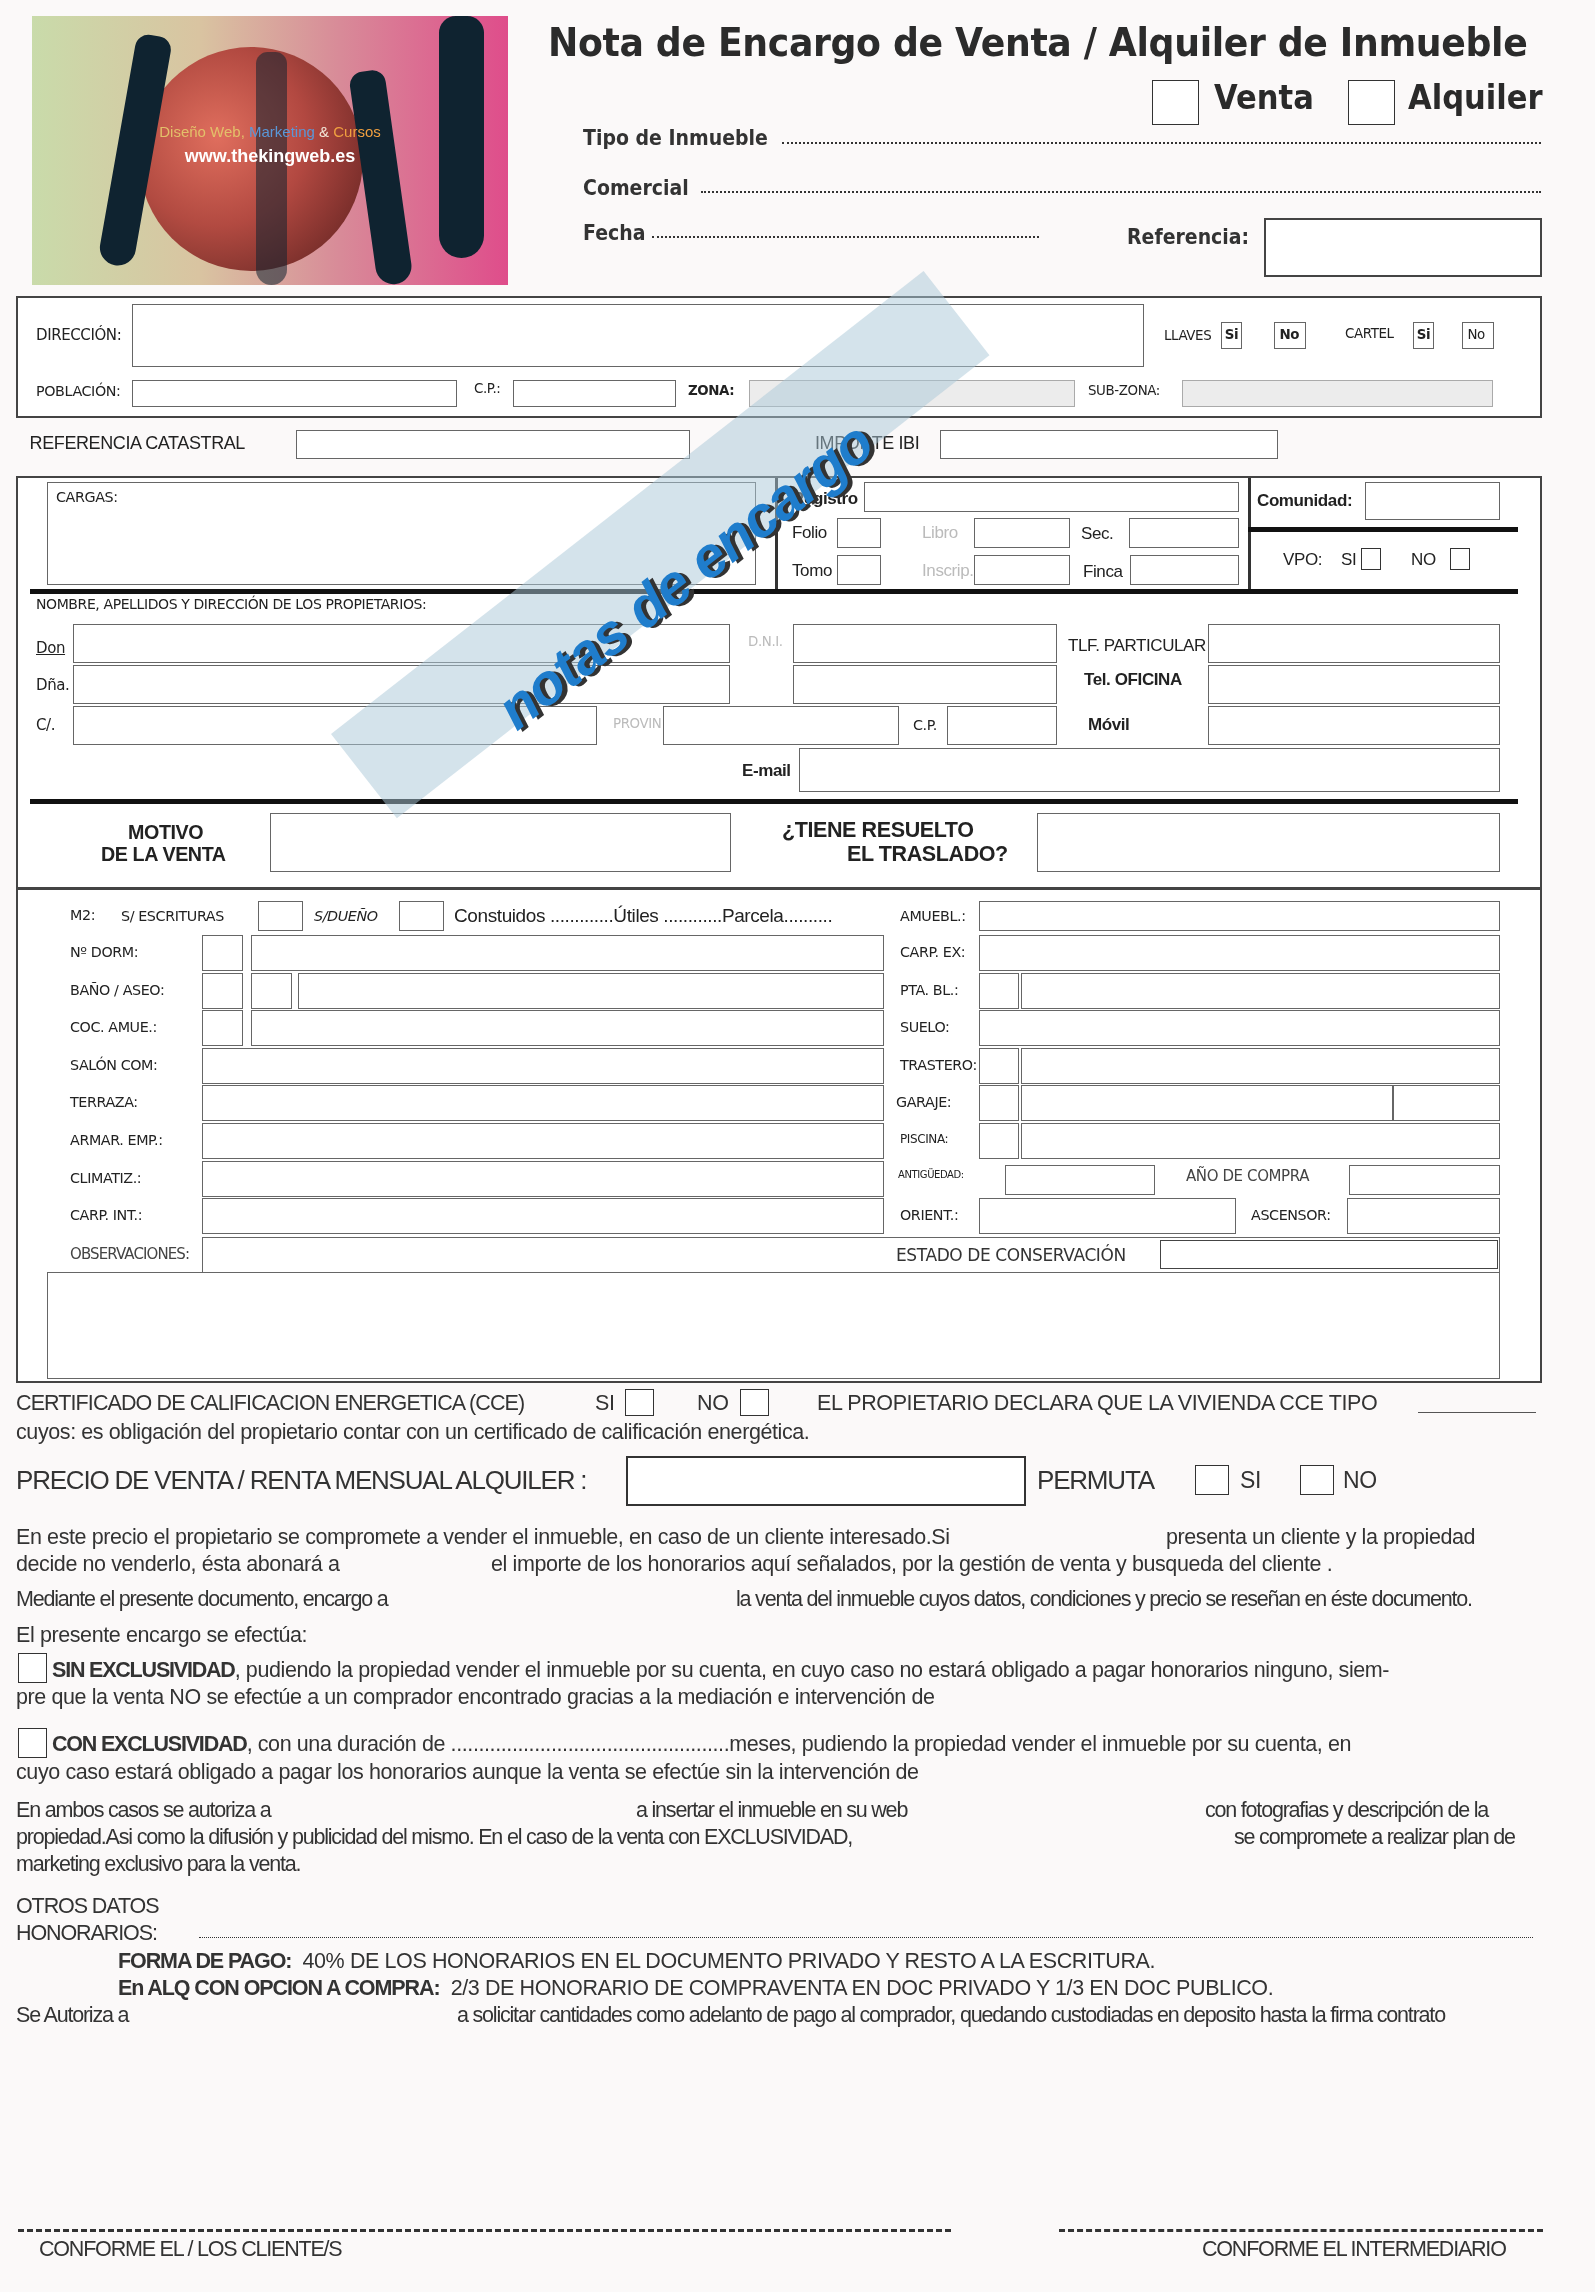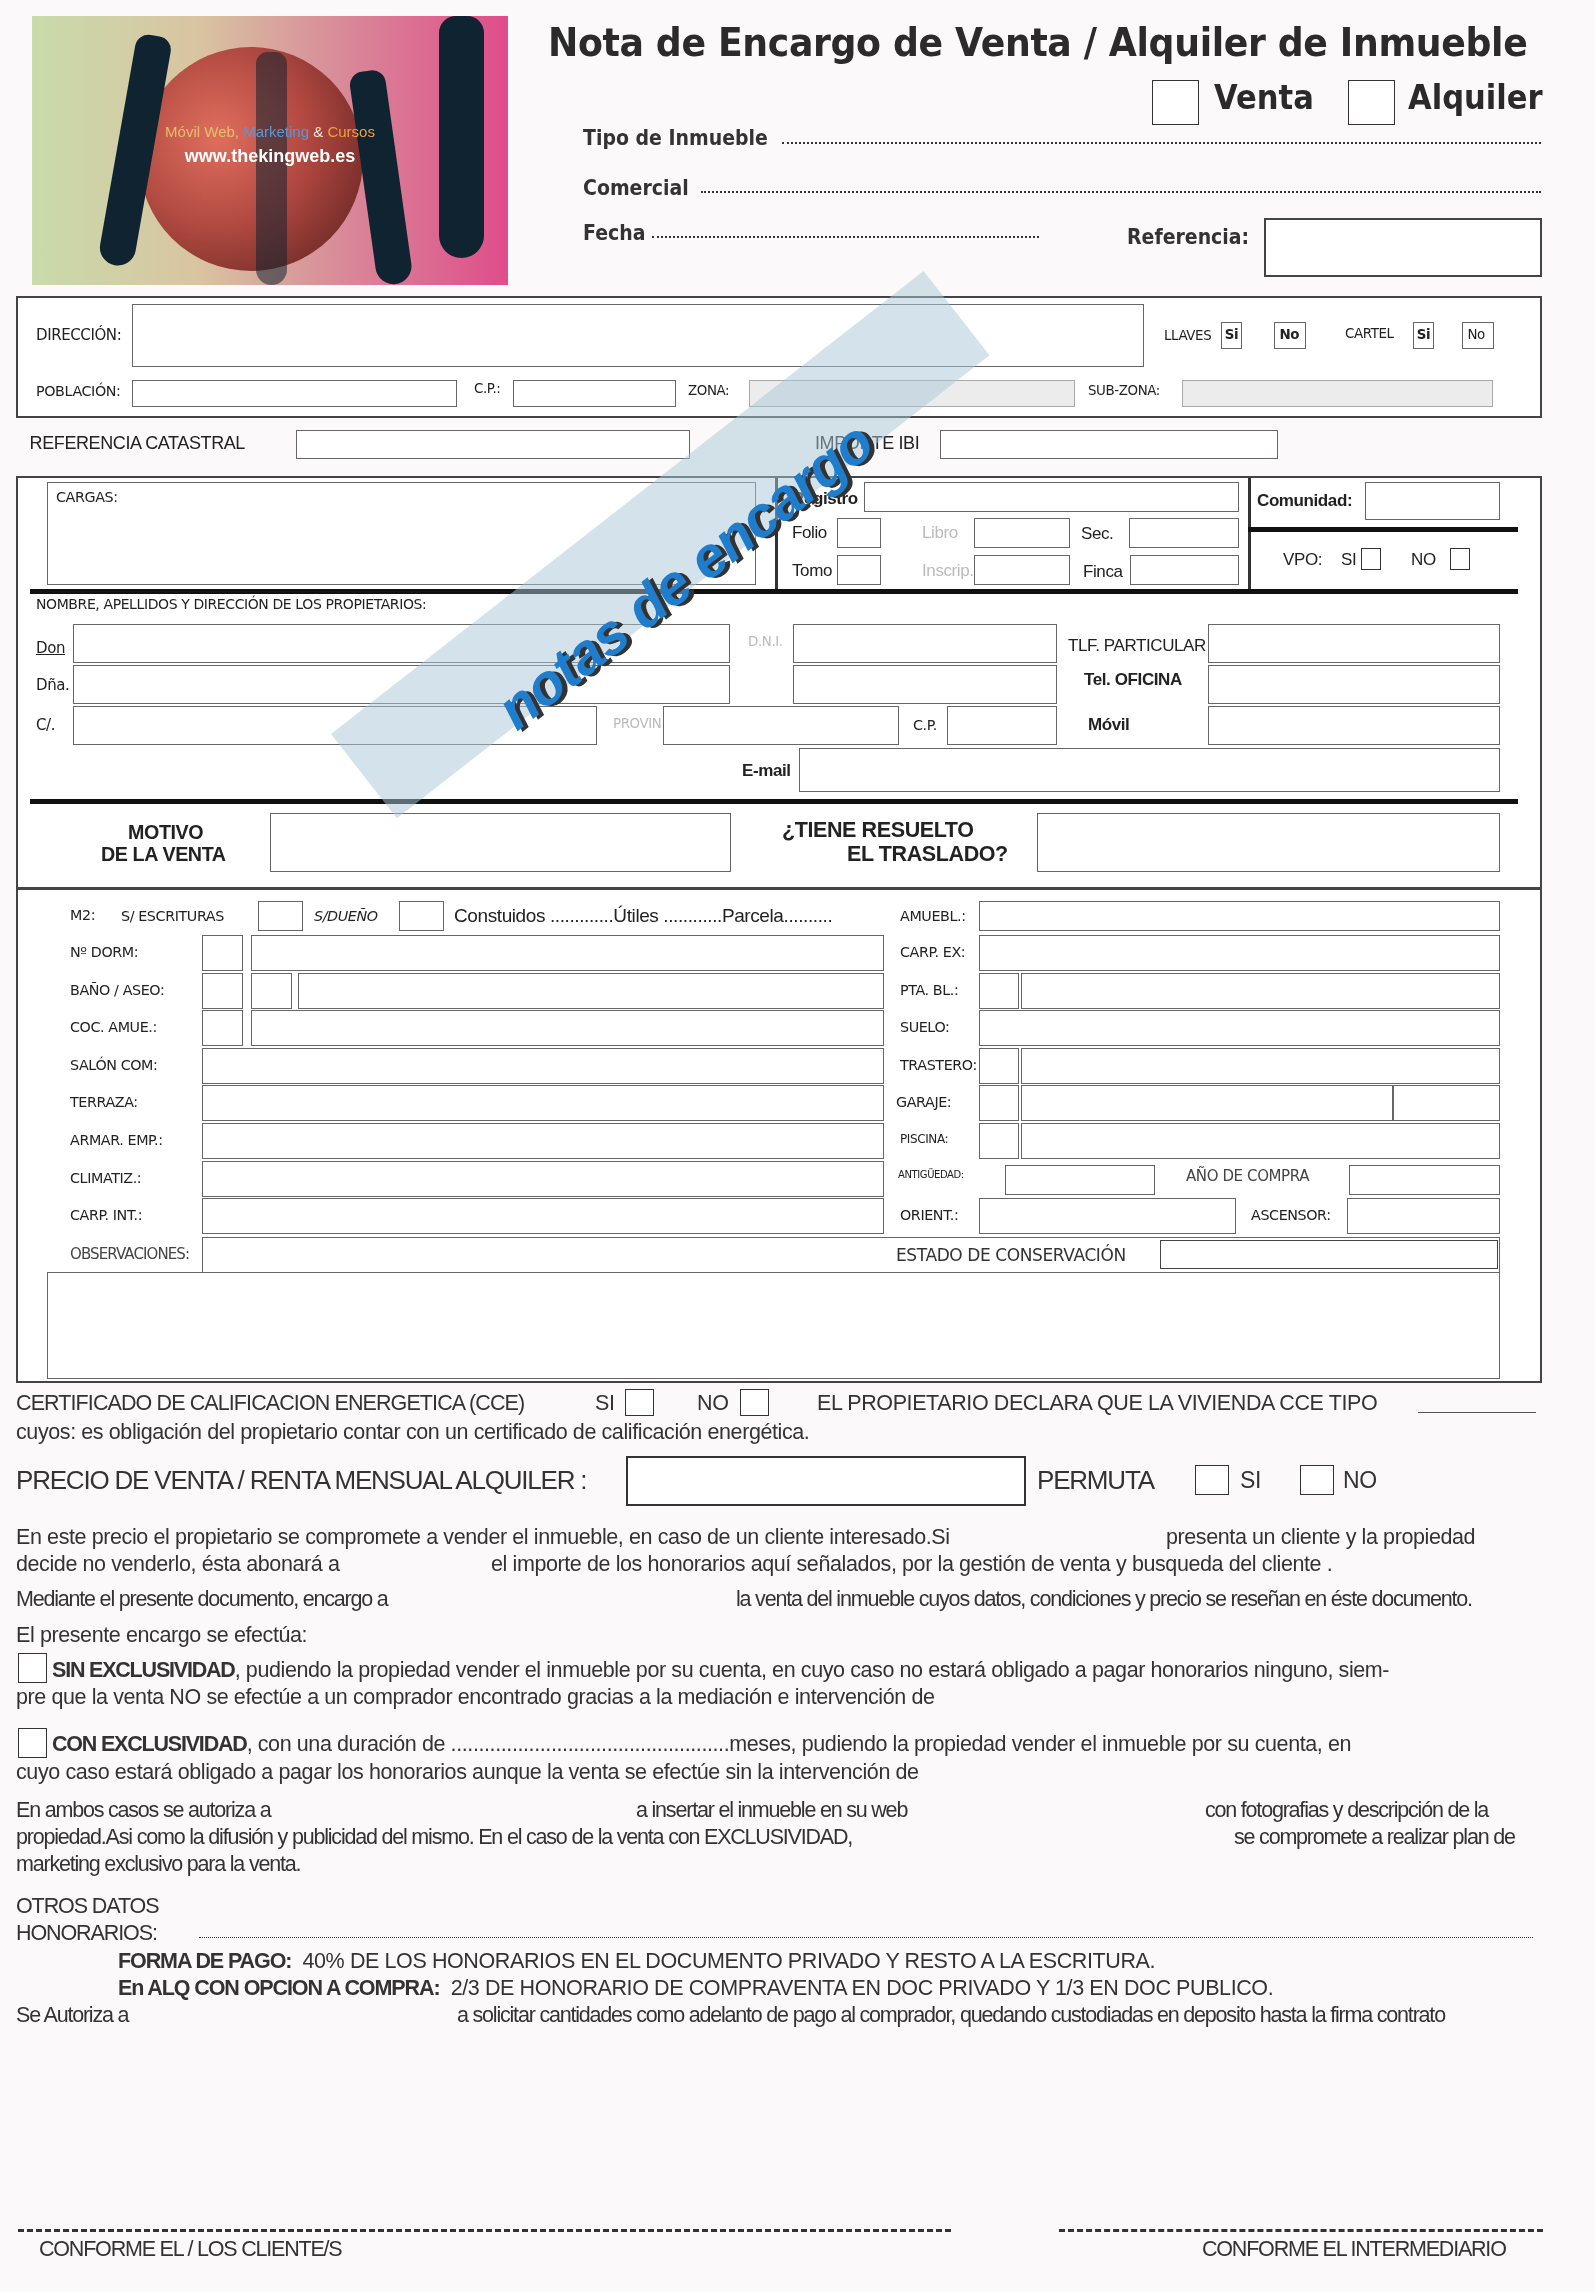--- a/index.html
+++ b/index.html
@@ -44,21 +44,21 @@
 </head>
 <body>
 
 <div class="abs logo">
   <div class="sun"></div>
   <div class="fig" style="left:85px;top:18px;width:36px;height:233px;transform:rotate(10deg);"></div>
   <div class="fig" style="left:224px;top:36px;width:31px;height:233px;opacity:.55;"></div>
   <div class="fig" style="left:331px;top:54px;width:36px;height:215px;transform:rotate(-8deg);"></div>
   <div class="fig" style="left:407px;top:0px;width:45px;height:242px;"></div>
   <div class="tag">
-    <span style="color:#e3c06a">Móvil Web, </span><span style="color:#5a97d8">Marketing</span><span style="color:#f2e6d8"> &amp; </span><span style="color:#f0a040">Cursos</span>
+    <span style="color:#e3c06a">Diseño Web, </span><span style="color:#5a97d8">Marketing</span><span style="color:#f2e6d8"> &amp; </span><span style="color:#f0a040">Cursos</span>
   </div>
   <div class="url">www.thekingweb.es</div>
 </div>
 
 <div class="abs title">Nota de Encargo de Venta / Alquiler de Inmueble</div>
 
 <div class="check" style="left:1152px;top:80px;width:47px;height:45px;"></div>
 <div class="big-opt" style="left:1214px;top:77px;">Venta</div>
 <div class="check" style="left:1348px;top:80px;width:47px;height:45px;"></div>
 <div class="big-opt" style="left:1408px;top:77px;">Alquiler</div>
@@ -86,21 +86,21 @@
 <div class="box thin" style="left:1413px;top:322px;width:20.6px;height:27px;">
     <span class="lbl b" style="left:2.7px;top:3.6px;font-size:13.4px;">Si</span>
   </div>
 <div class="box thin" style="left:1462px;top:322px;width:32px;height:27px;">
     <span class="lbl" style="left:4.5px;top:3.6px;font-size:13.4px;">No</span>
   </div>
 <div class="lbl" style="left:36px;top:383px;font-size:14.3px;">POBLACIÓN:</div>
 <div class="box thin" style="left:132px;top:380px;width:325px;height:27px;"></div>
 <div class="lbl" style="left:474px;top:381px;font-size:13.4px;">C.P.:</div>
 <div class="box thin" style="left:513px;top:380px;width:163px;height:27px;"></div>
-<div class="lbl" style="left:688px;top:383px;font-size:13.4px;">ZONA:</div>
+<div class="lbl" style="left:688px;top:383px;font-size:13.4px;font-weight:bold;">ZONA:</div>
 <div class="box grey" style="left:749px;top:380px;width:326px;height:27px;"></div>
 <div class="lbl" style="left:1088px;top:383px;font-size:13.4px;">SUB-ZONA:</div>
 <div class="box grey" style="left:1182px;top:380px;width:311px;height:27px;"></div>
 
 <div class="lbl cond" style="left:29.6px;top:433px;font-size:18px;">REFERENCIA CATASTRAL</div>
 <div class="box thin" style="left:296px;top:430px;width:394px;height:29px;"></div>
 <div class="lbl cond" style="left:815px;top:433px;font-size:18px;">IMPORTE IBI</div>
 <div class="box thin" style="left:940px;top:430px;width:338px;height:29px;"></div>
 
 <div class="frame" style="left:16px;top:476px;width:1526px;height:907px;background:#fff;"></div>

